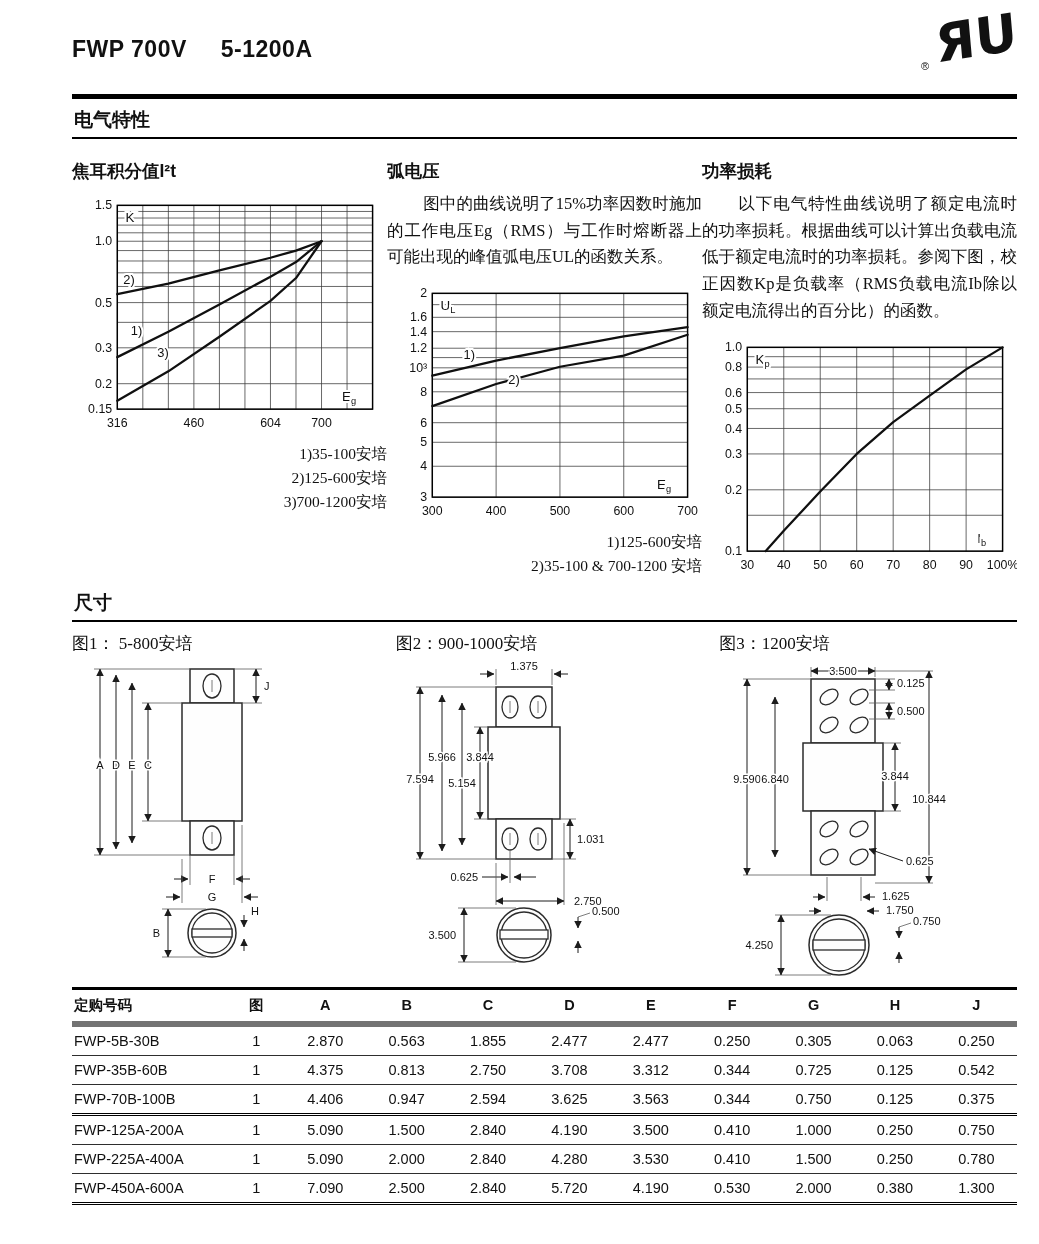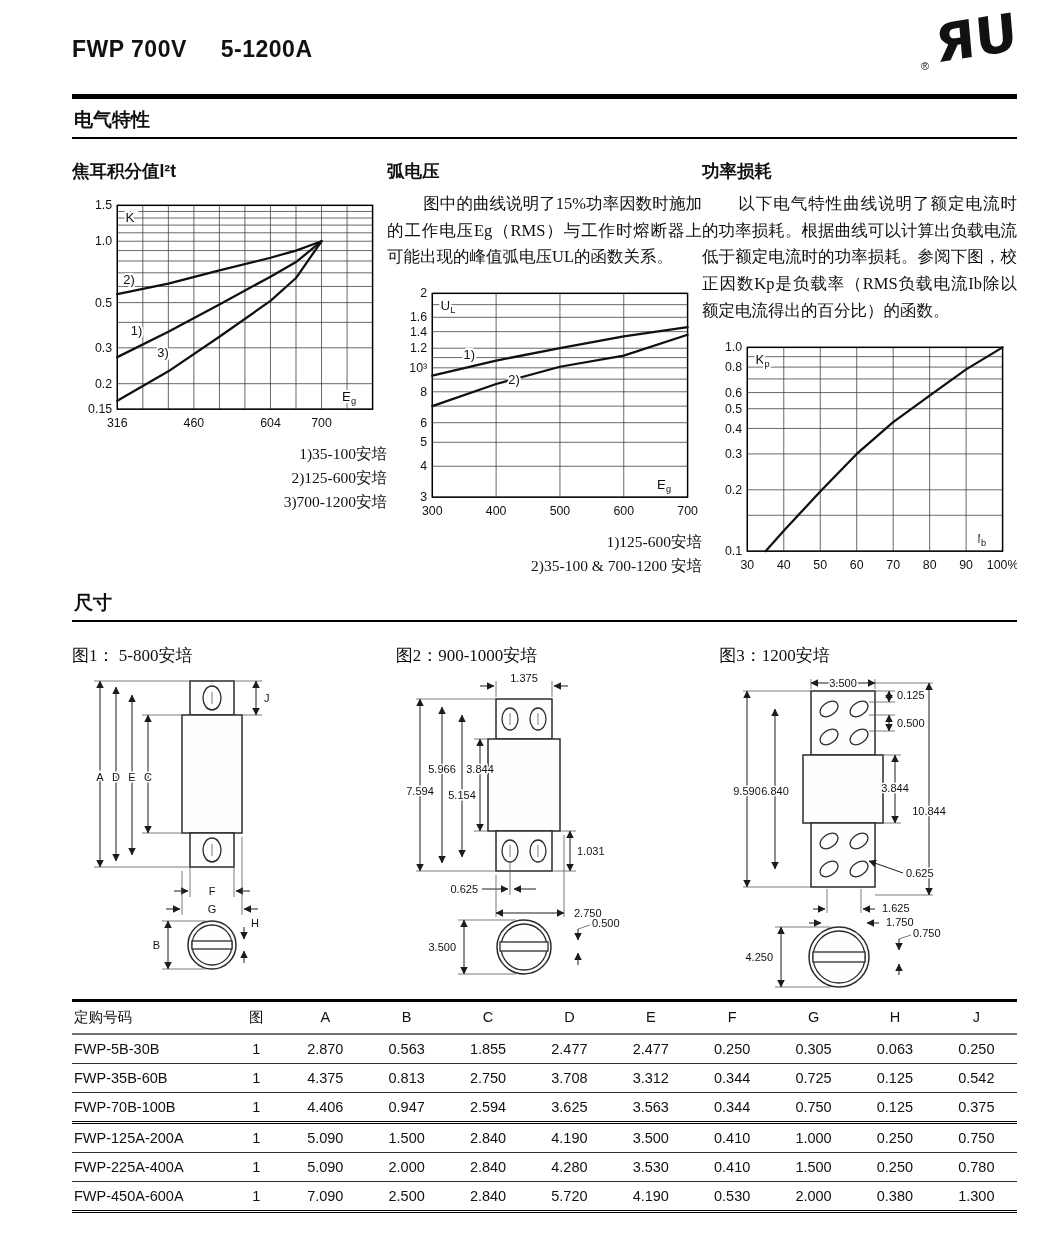--- a/index.html
+++ b/index.html
@@ -56,35 +56,35 @@
   .tick   { font:12px "Liberation Sans", sans-serif; fill:#111; }
   .clab   { font:13px "Liberation Sans", sans-serif; fill:#111;
             paint-order:stroke; stroke:#fff; stroke-width:4px; }
   .slab   { font:12.5px "Liberation Sans", sans-serif; fill:#111;
             paint-order:stroke; stroke:#fff; stroke-width:4px; }
   .gridln { stroke:#3c3c3c; stroke-width:0.75; }
   .plotbd { fill:none; stroke:#000; stroke-width:1.4; }
   .series { fill:none; stroke:#101010; stroke-width:2.2; stroke-linejoin:round; stroke-linecap:round; }
 
   
-  .figs { display:grid; grid-template-columns:repeat(3,1fr); column-gap:26px; margin-top:20px; }
+  .figs { display:grid; grid-template-columns:repeat(3,1fr); column-gap:26px; margin-top:8px; }
   .fig-title { font-size:17px; margin:2px 0 4px; }
   .fig-svg { display:block; }
   .shp  { fill:#fefefe; stroke:#2b2b2b; stroke-width:1.5; }
   .hole { fill:#fefefe; stroke:#2b2b2b; stroke-width:1.3; }
   .ext  { stroke:#5a5a5a; stroke-width:0.8; }
   .dim  { stroke:#1c1c1c; stroke-width:1; marker-start:url(#ah); marker-end:url(#ah); }
   .dime { stroke:#1c1c1c; stroke-width:1; marker-end:url(#ah); }
   .dlab { font:11px "Liberation Sans", sans-serif; fill:#111;
           paint-order:stroke; stroke:#fff; stroke-width:3px; }
 
   
   .tbl-wrap { margin-top:6px; }
   table { width:100%; border-collapse:collapse; font-family:"Liberation Sans", sans-serif; font-size:14.5px; }
-  thead th { border-top:3px solid #000; border-bottom:2px solid #737373; padding:6px 2px; text-align:center; font-weight:normal; }
+  thead th { border-top:3px solid #000; border-bottom:6px solid #737373; padding:6px 2px; text-align:center; font-weight:bold; }
   thead th:first-child { text-align:left; }
   tbody td { border-bottom:1.5px solid #2e2e2e; padding:6px 2px; text-align:center; }
   tbody td:first-child { text-align:left; }
   tbody tr.group-end td { border-bottom:3px double #000; }
   .col-name { width:16.5%; } .col-fig { width:6%; }
 </style>
 </head>
 <body>
 
 <svg width="0" height="0" style="position:absolute" aria-hidden="true">

